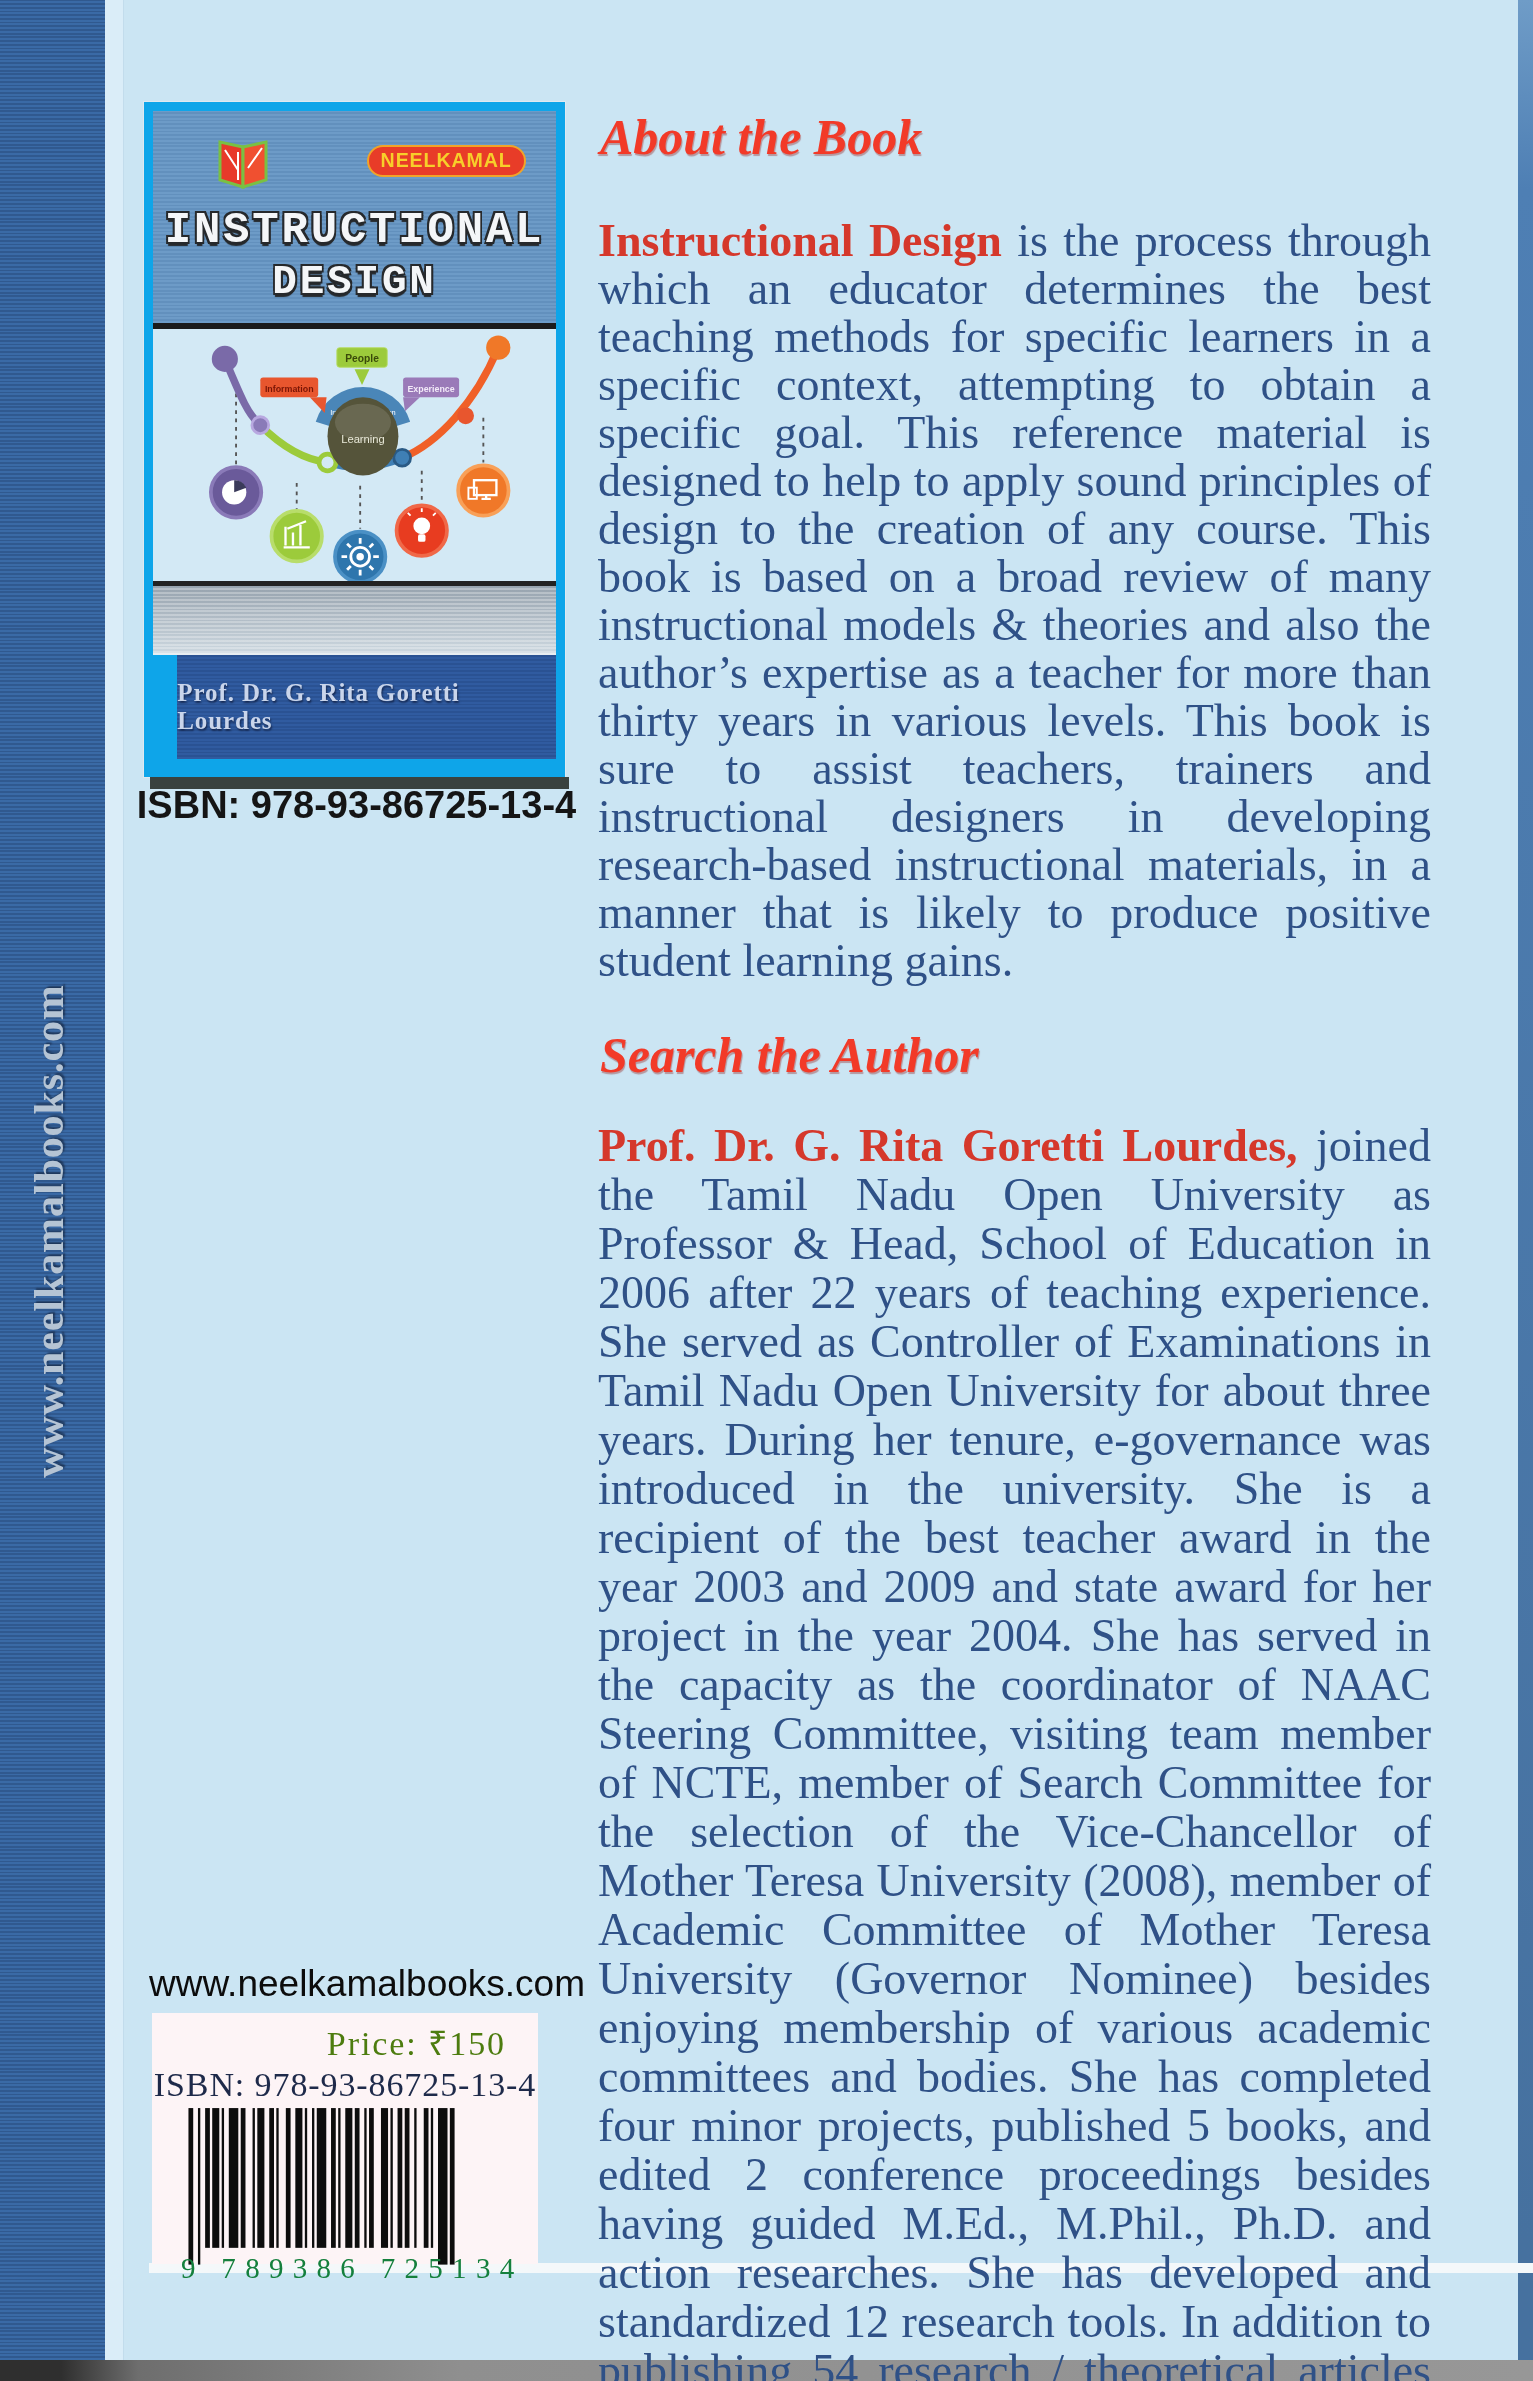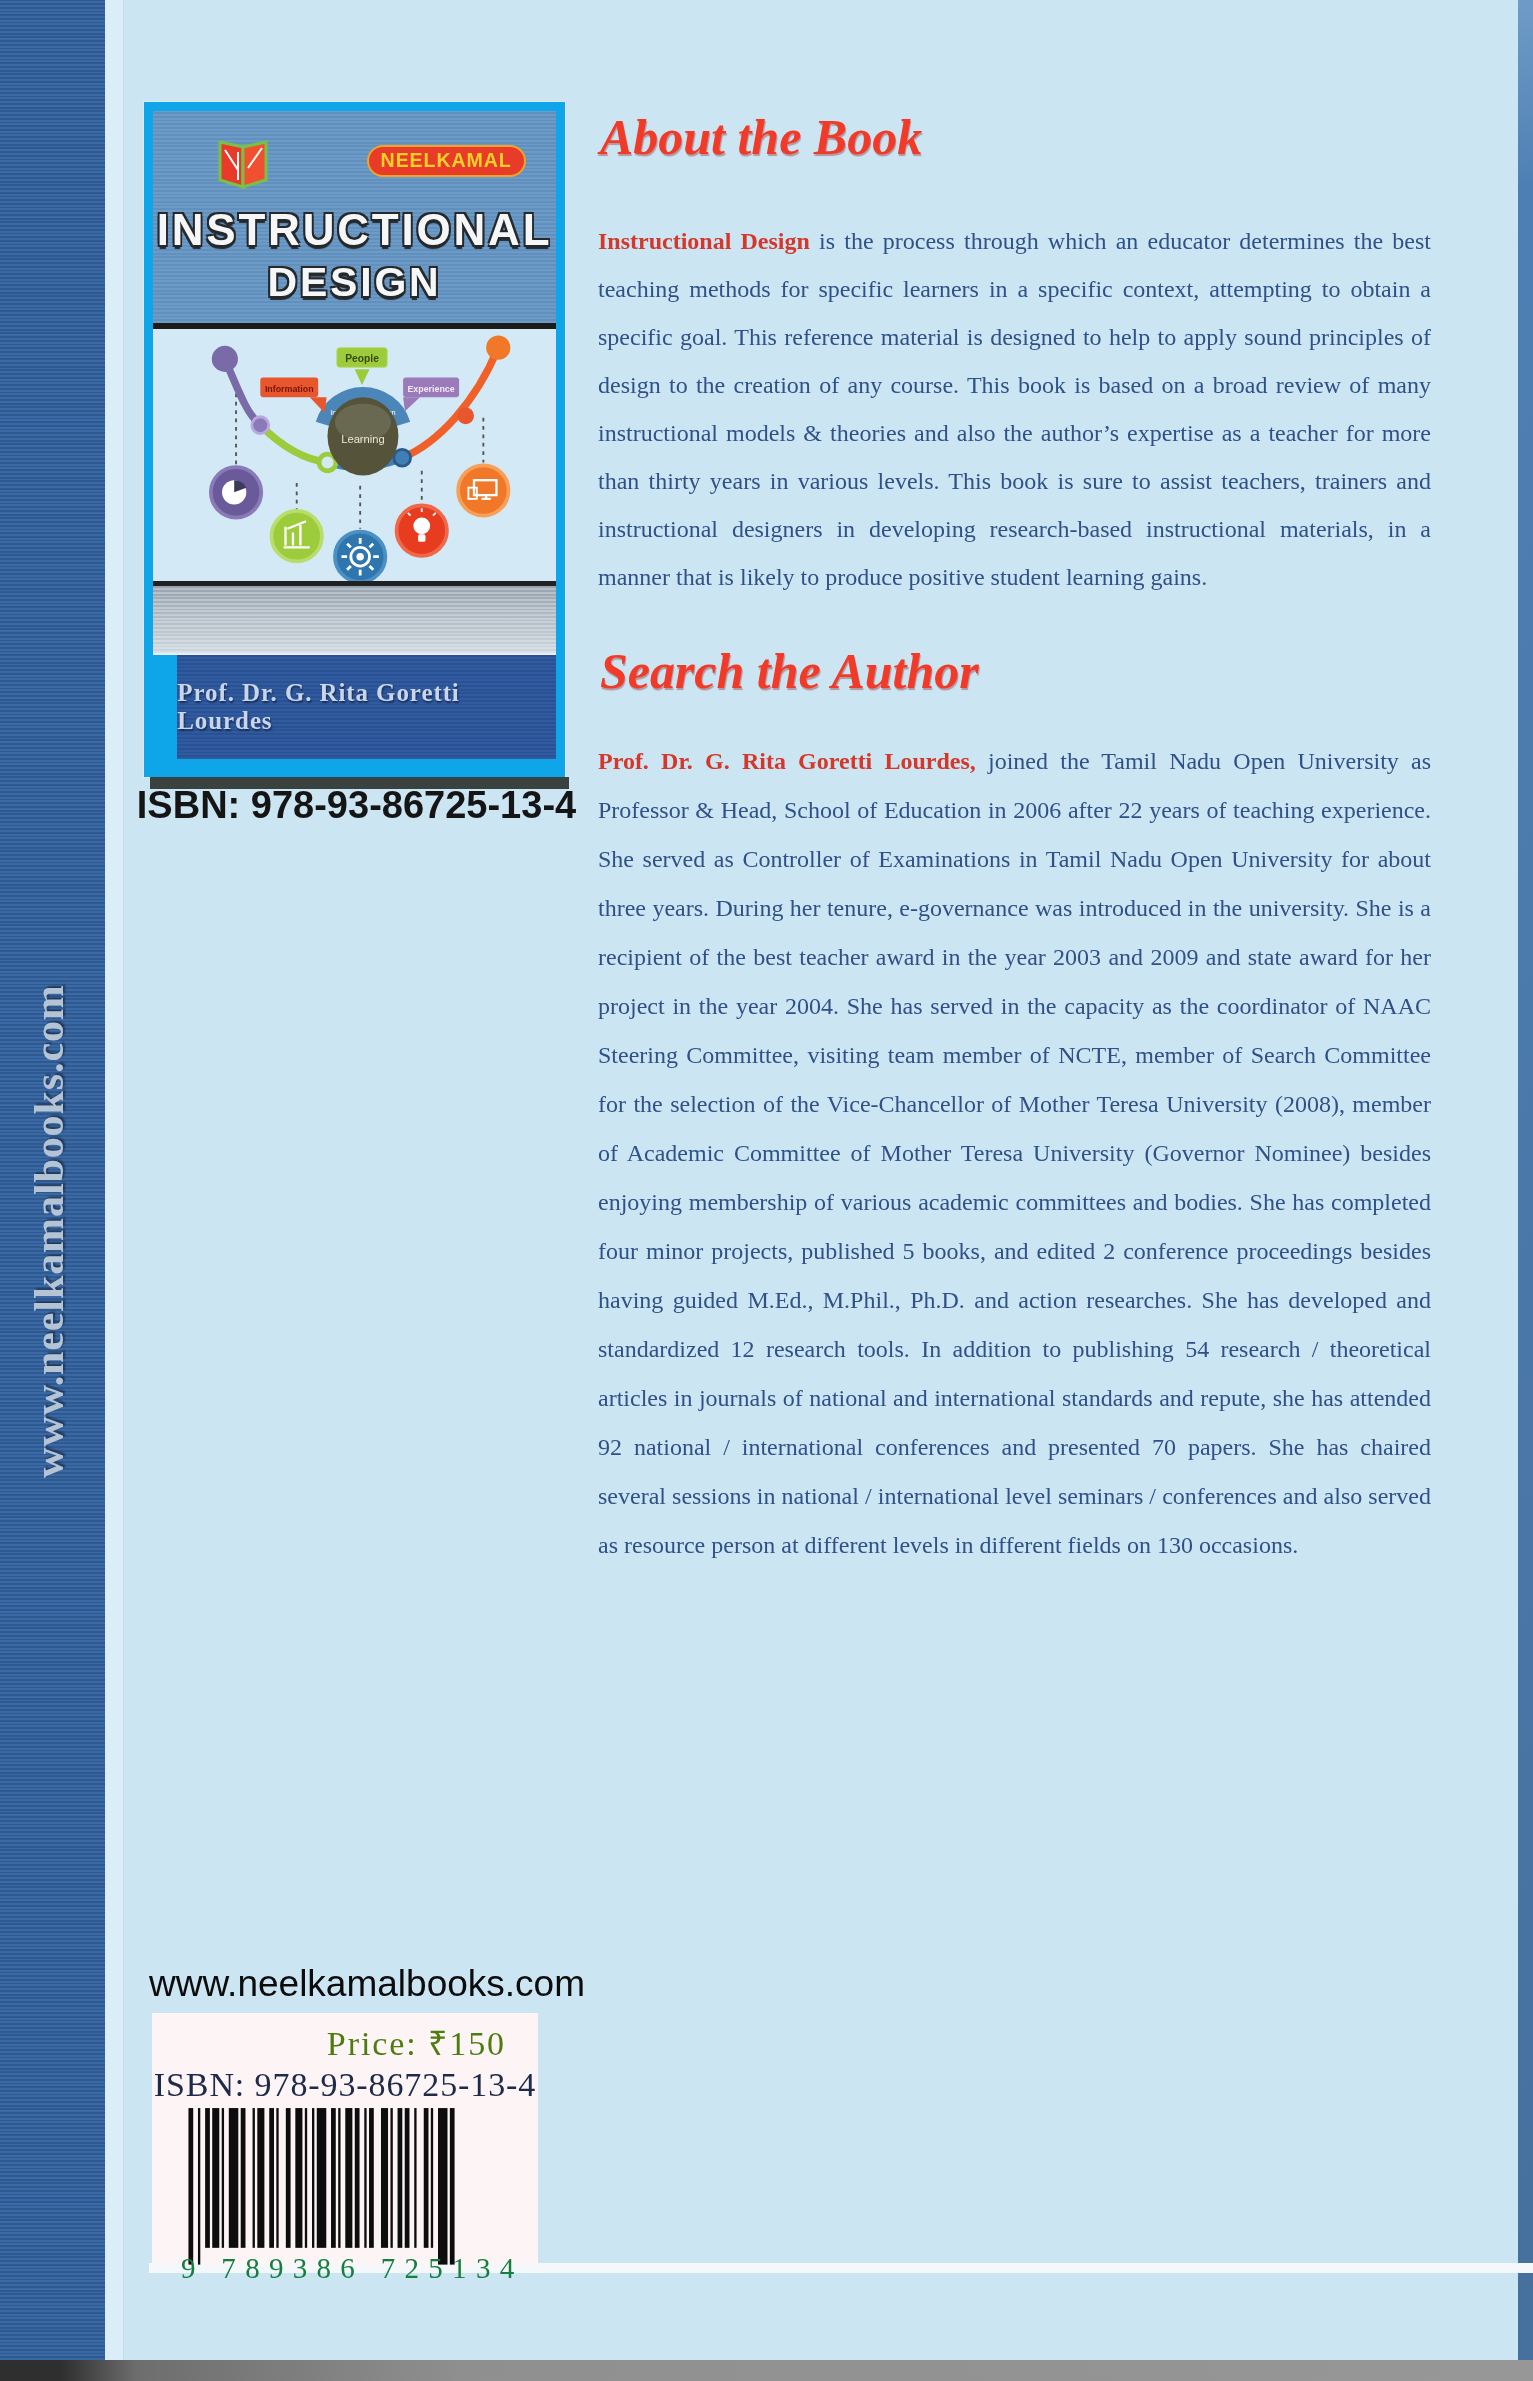--- a/index.html
+++ b/index.html
@@ -55,21 +55,21 @@
   }
   .nk-logo{position:absolute;left:60px;top:28px;width:60px;height:52px;}
   .nk-badge{
     position:absolute;right:30px;top:34px;
     background:#e83c28;border:2.8px solid #f0a428;border-radius:17px;
     color:#f7cf2a;font-family:"Liberation Sans",sans-serif;
     font-weight:bold;font-size:19.6px;letter-spacing:0.9px;padding:1.9px 12px 2.8px;
   }
   .cov-title{
     position:absolute;left:0;right:0;top:93px;text-align:center;
-    font-family:Liberation Sans, sans-serif;font-weight:bold;
+    font-family:Liberation Mono, monospace;font-weight:bold;
     color:#f4f6f8;line-height:52px;letter-spacing:2.8px;
     text-shadow:-1.9px -1.9px 0 #26292c,1.9px -1.9px 0 #26292c,-1.9px 1.9px 0 #26292c,1.9px 1.9px 0 #26292c,0 3.7px 0.9px #26292c;
   }
   .cov-title .t1{font-size:44px;}
   .cov-title .t2{font-size:41px;}
   .cov-div{height:5.6px;background:#1b1b1b;}
   .cov-div2{height:4.7px;background:#222;}
   .cov-info{height:252px;background:#d3e9f5;position:relative;}
   .cov-gray{
     height:67px;
@@ -96,21 +96,21 @@
   
   .main-col{position:absolute;left:598px;top:105px;width:833px;}
   .sec-head{
     font-style:italic;font-weight:bold;font-size:50px;line-height:65px;
     color:#f23a28;margin:0 0 47px 1.9px;
     text-shadow:0.9px 1.9px 0.9px rgba(140,10,0,.35);
   }
   .sec-head.author{margin-top:38px;margin-bottom:33px;}
   .body-p{
     margin:0;text-align:justify;
-    font-size:24px;color:#2f5187;
+    font-size:46px;color:#2f5187;
   }
   .body-p.book{line-height:48px;}
   .body-p.author{line-height:49px;}
   .red-lead{color:#d5382b;font-weight:bold;}
   
   .foot-site{
     position:absolute;left:149px;top:1963px;width:392px;text-align:center;
     font-family:"Liberation Sans",sans-serif;font-size:37px;color:#0c0c0c;
   }
   .price-box{

